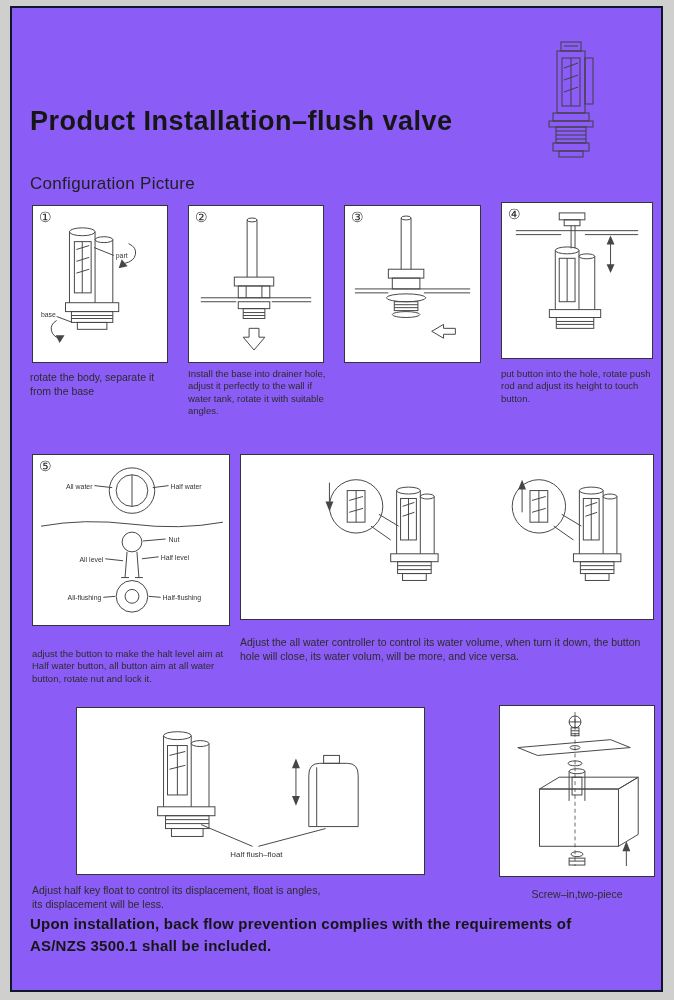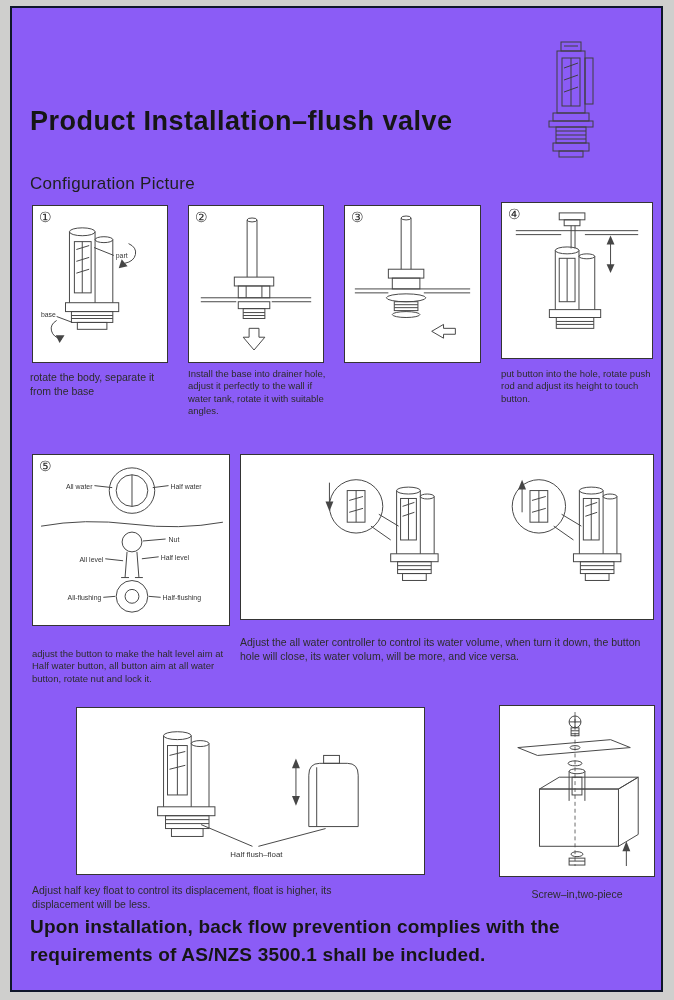--- a/index.html
+++ b/index.html
@@ -34,21 +34,21 @@
     position:absolute; left:6px; top:3px;
     font-size:14px; color:#2e2e2e; z-index:2;
   }
   .caption {
     position:absolute; font-size:9.5px; line-height:1.3; color:#2c2c2c;
   }
   .caption.big { font-size:10.5px; }
   .caption.center { text-align:center; }
   .footer-note {
     position:absolute; left:18px; top:905px; width:565px;
-    font-size:19px; font-weight:bold; line-height:1.45; color:#161616;
+    font-size:15px; font-weight:bold; line-height:1.45; color:#161616;
     letter-spacing:.2px;
   }
   .product-thumb { position:absolute; left:516px; top:30px; width:90px; height:132px; }
   svg text { fill:#333; font-family:"Liberation Sans", sans-serif; }
 </style>
 </head>
 <body>
 
 <div class="page">
 
@@ -312,18 +312,18 @@
         <rect x="73" y="72" width="10" height="18"></rect>
         <ellipse cx="78" cy="150" rx="6" ry="2.5"></ellipse>
         <rect x="70" y="154" width="16" height="7"></rect>
         <line x1="70" y1="157" x2="86" y2="157"></line>
         <line x1="128" y1="162" x2="128" y2="144"></line>
         <polygon points="124,147 128,137 132,147" fill="#464646" stroke="none"></polygon>
       </g>
     </svg>
   </div>
 
-  <div class="caption big" style="left:20px; top:876px; width:300px;">Adjust half key float to control its displacement, float is higher, its displacement will be less.</div>
+  <div class="caption big" style="left:20px; top:876px; width:300px;">Adjust half key float to control its displacement, float is angles, its displacement will be less.</div>
   <div class="caption big center" style="left:487px; top:880px; width:156px;">Screw–in,two-piece</div>
 
   <div class="footer-note">Upon installation, back flow prevention complies with the requirements of AS/NZS 3500.1 shall be included.</div>
 
 </div>
 
 </body></html>

